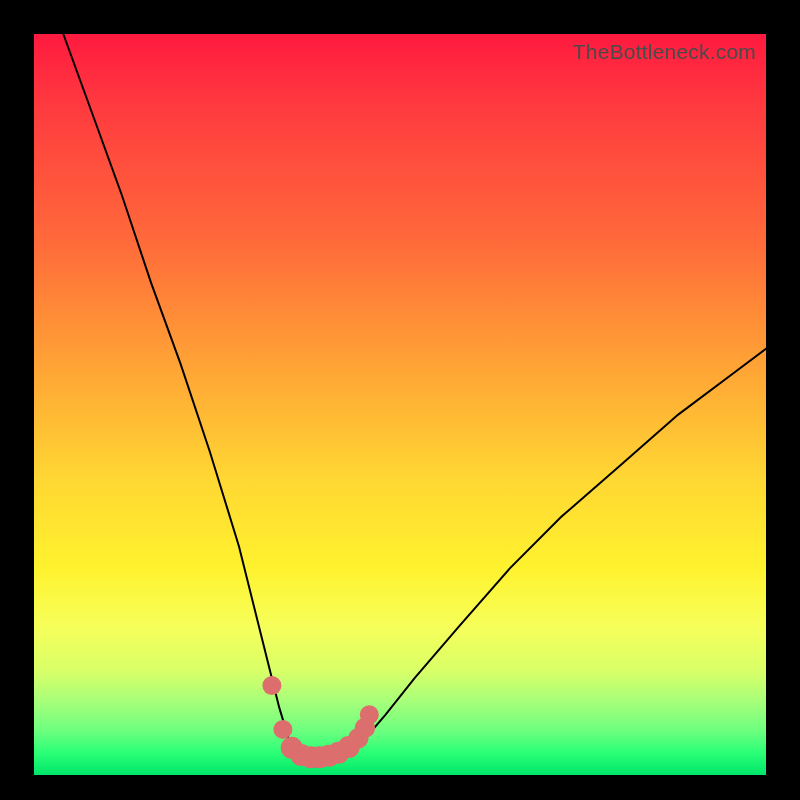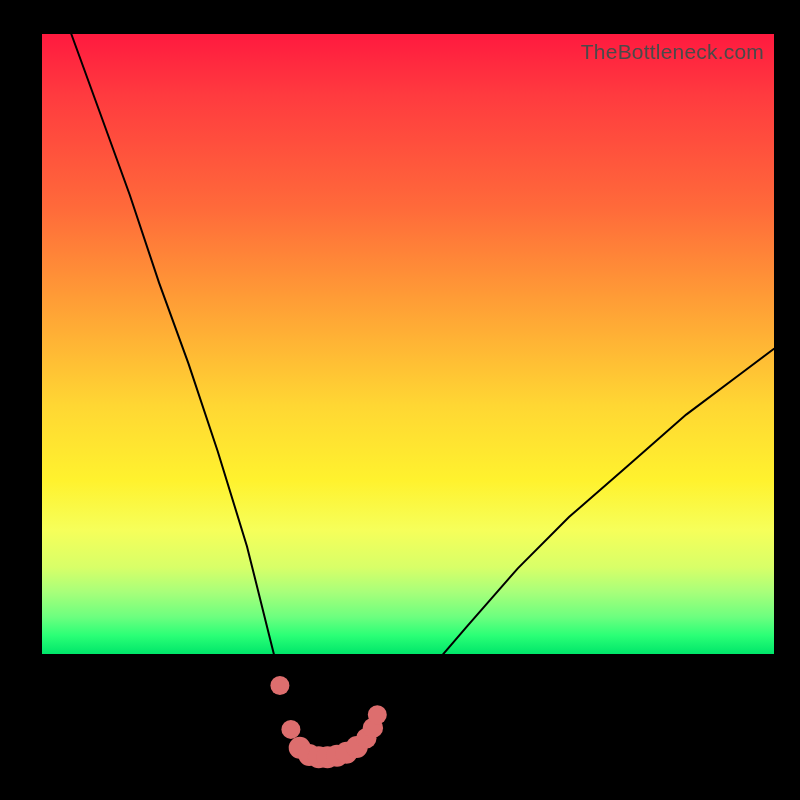--- a/index.html
+++ b/index.html
@@ -12,24 +12,24 @@
     overflow: hidden;
   }
   .frame {
     position: relative;
     width: 800px;
     height: 800px;
     background: #000;
   }
   .plot-area {
     position: absolute;
-    left: 42px;
+    left: 34px;
     top: 34px;
     width: 732px;
-    height: 620px;
+    height: 741px;
     
     background: linear-gradient(
       to bottom,
       #ff1a3f 0%,
       #ff3b3f 10%,
       #ff6a3a 28%,
       #ff9a36 42%,
       #ffd733 60%,
       #fff22e 72%,
       #f6ff5a 80%,

